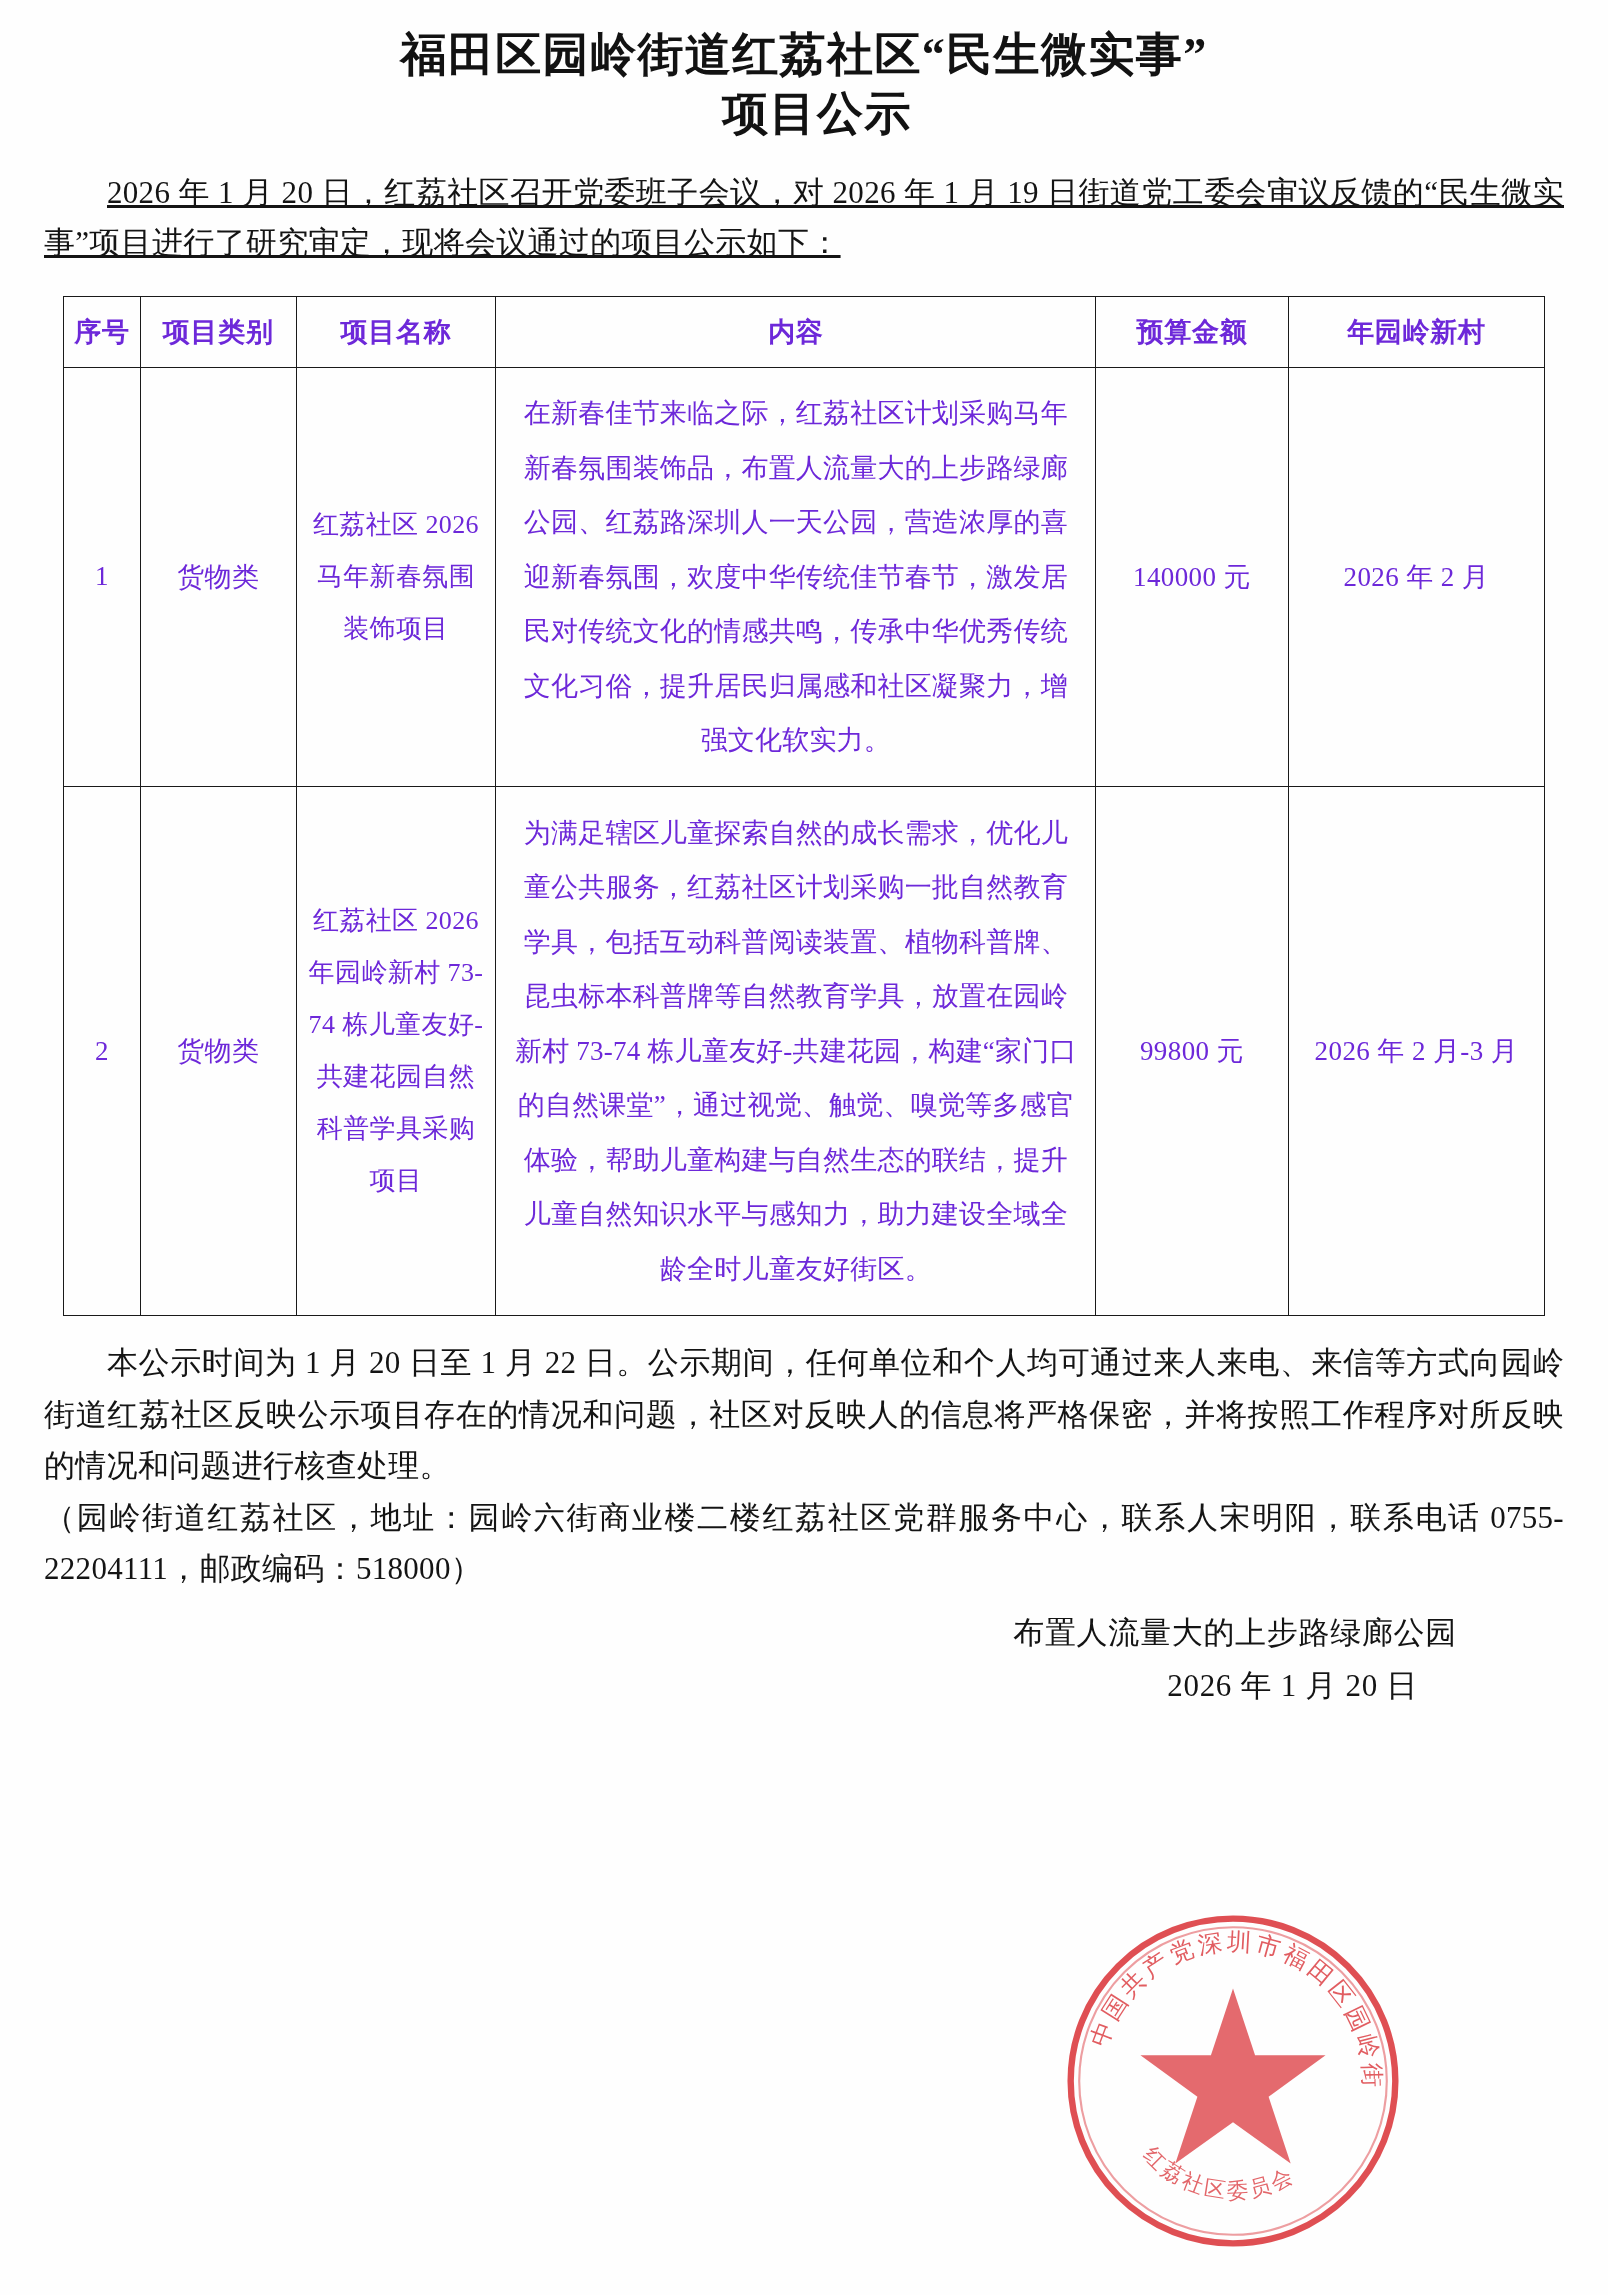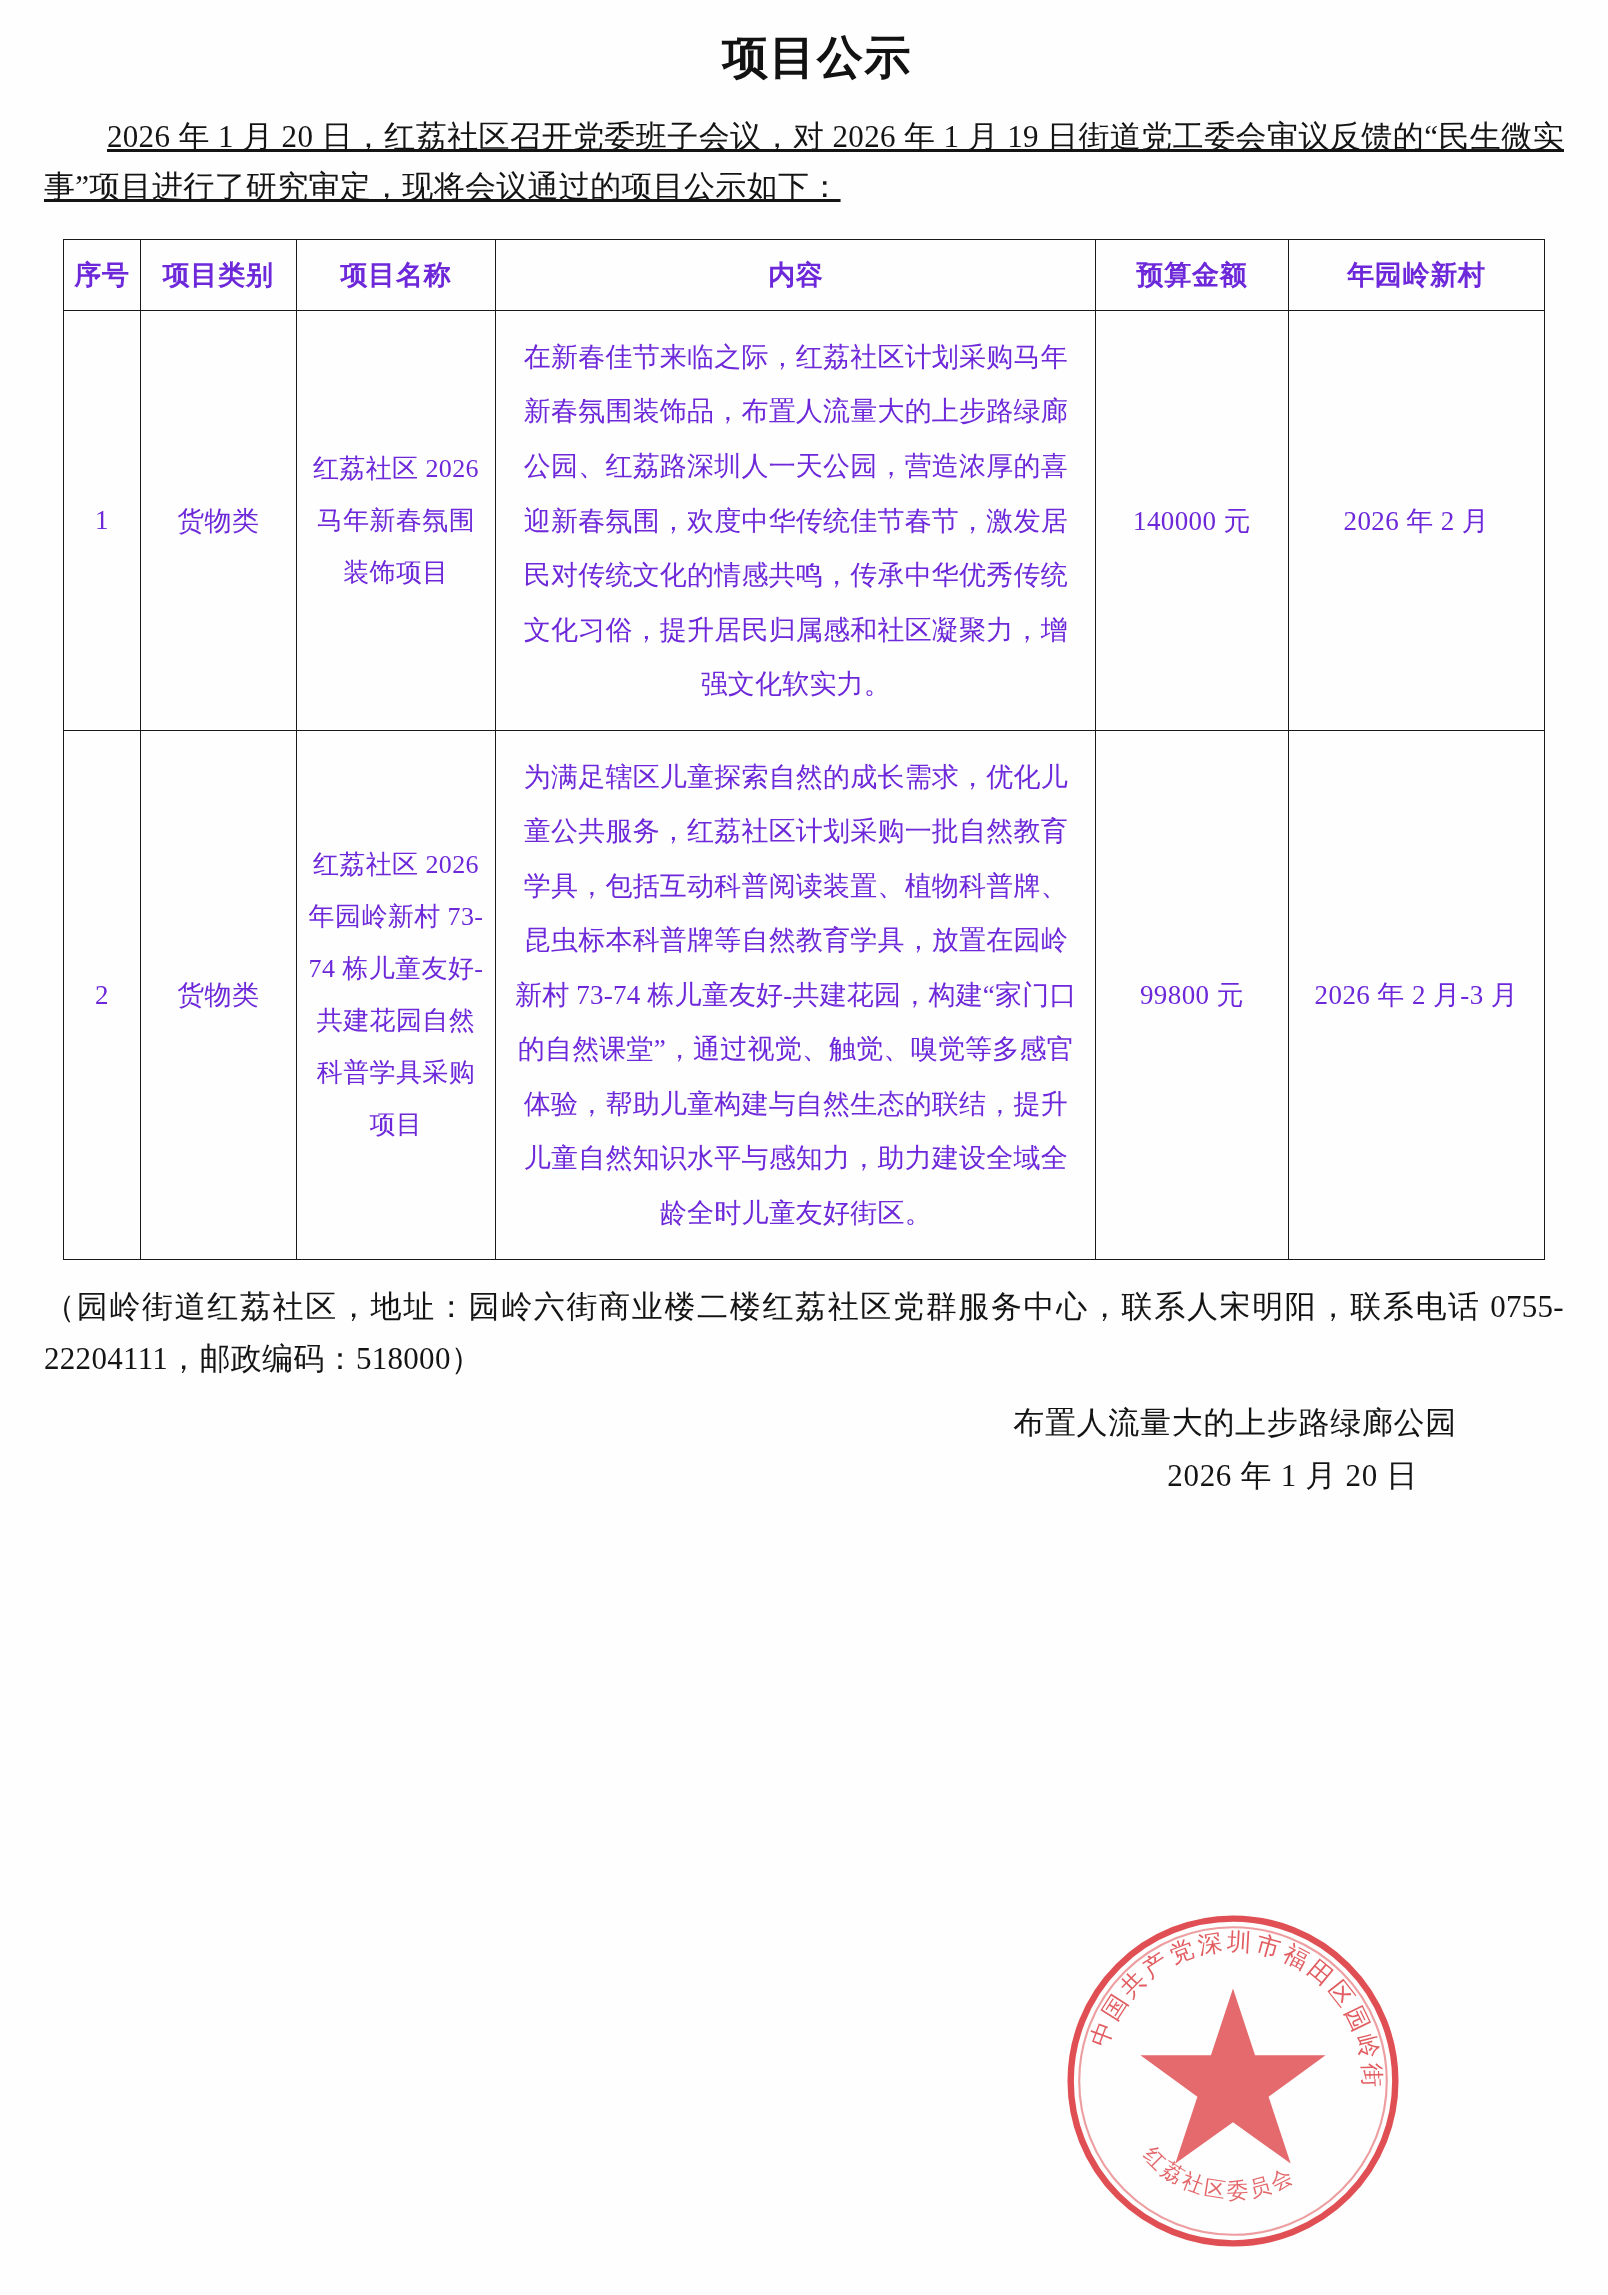--- a/index.html
+++ b/index.html
@@ -141,20 +141,21 @@
     pointer-events: none;
     opacity: 0.88;
   }
 </style>
 </head>
 <body>
 
 <div class="page">
 
   <div class="title-block">
+    <div class="title-line">福田区园岭街道红荔社区“民生微实事”</div>
     <div class="title-line second">项目公示</div>
   </div>
 
   <div class="intro">
     <p>2026 年 1 月 20 日，红荔社区召开党委班子会议，对 2026 年 1 月 19 日街道党工委会审议反馈的“民生微实事”项目进行了研究审定，现将会议通过的项目公示如下：</p>
   </div>
 
   <div class="table-wrap">
     <table class="main">
       <colgroup>
@@ -190,20 +191,21 @@
           <td class="cell-name">红荔社区 2026 年园岭新村 73-74 栋儿童友好-共建花园自然科普学具采购项目</td>
           <td class="cell-desc">为满足辖区儿童探索自然的成长需求，优化儿童公共服务，红荔社区计划采购一批自然教育学具，包括互动科普阅读装置、植物科普牌、昆虫标本科普牌等自然教育学具，放置在园岭新村 73-74 栋儿童友好-共建花园，构建“家门口的自然课堂”，通过视觉、触觉、嗅觉等多感官体验，帮助儿童构建与自然生态的联结，提升儿童自然知识水平与感知力，助力建设全域全龄全时儿童友好街区。</td>
           <td class="cell-bud">99800 元</td>
           <td class="cell-time">2026 年 2 月-3 月</td>
         </tr>
       </tbody>
     </table>
   </div>
 
   <div class="closing">
+    <p class="indent">本公示时间为 1 月 20 日至 1 月 22 日。公示期间，任何单位和个人均可通过来人来电、来信等方式向园岭街道红荔社区反映公示项目存在的情况和问题，社区对反映人的信息将严格保密，并将按照工作程序对所反映的情况和问题进行核查处理。</p>
     <p>（园岭街道红荔社区，地址：园岭六街商业楼二楼红荔社区党群服务中心，联系人宋明阳，联系电话 0755-22204111，邮政编码：518000）</p>
   </div>
 
   <div class="sign-block">
     <div>布置人流量大的上步路绿廊公园</div>
     <div class="sign-date">2026 年 1 月 20 日</div>
   </div>
 
   <svg class="seal" viewBox="0 0 500 500">
     <g fill="none" stroke="#d8272c" stroke-width="9" opacity="0.92">

